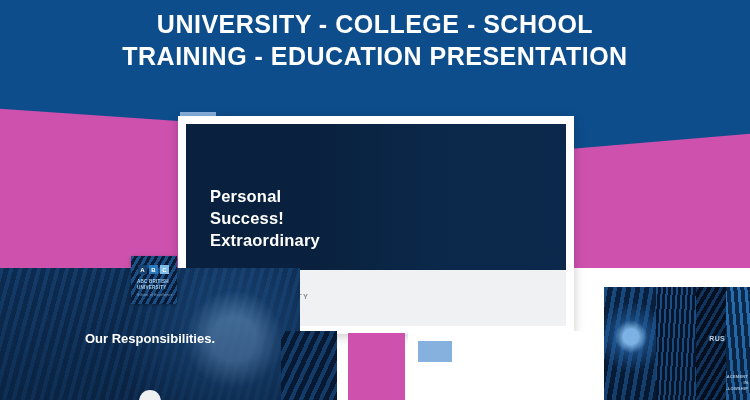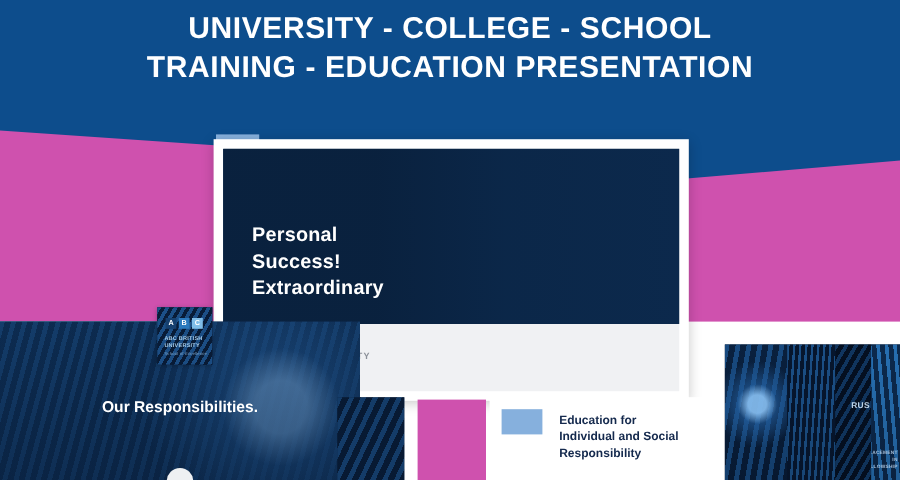--- a/index.html
+++ b/index.html
@@ -195,25 +195,20 @@
   </div>
 
   <div class="bm-dark">
     <div class="p"></div>
   </div>
 
   <div class="bm-pink"></div>
 
   <div class="br-slide"></div>
   <div class="br-sq"></div>
-  <div class="br-text">
-    <span>Education for</span>
-    <span>Individual and Social</span>
-    <span>Responsibility</span>
-  </div>
 
   <div class="collage">
     <div class="c c1"></div>
     <div class="c c2"></div>
     <div class="c c3">
       <span class="c-big">RUS</span>
     </div>
     <div class="c c4">
       <span class="c-txt">PLACEMENT IN FELLOWSHIP</span>
     </div>

